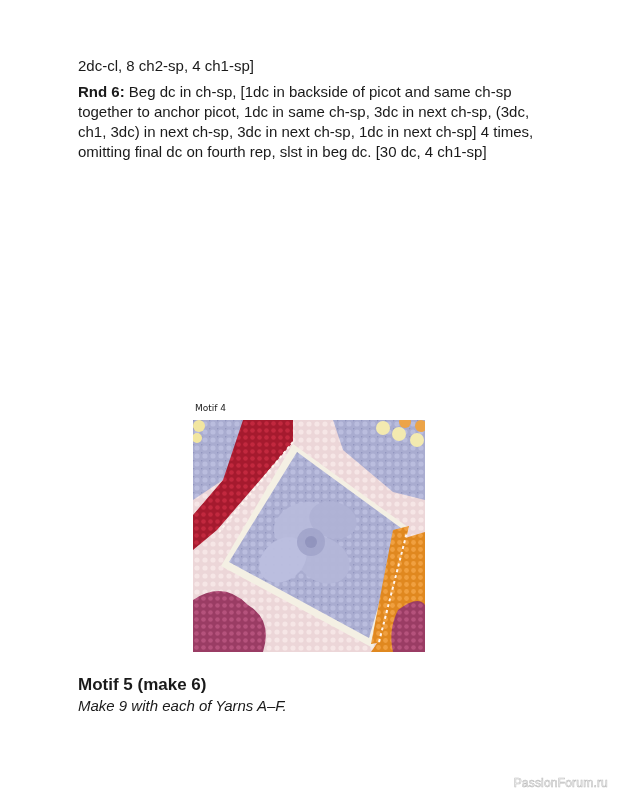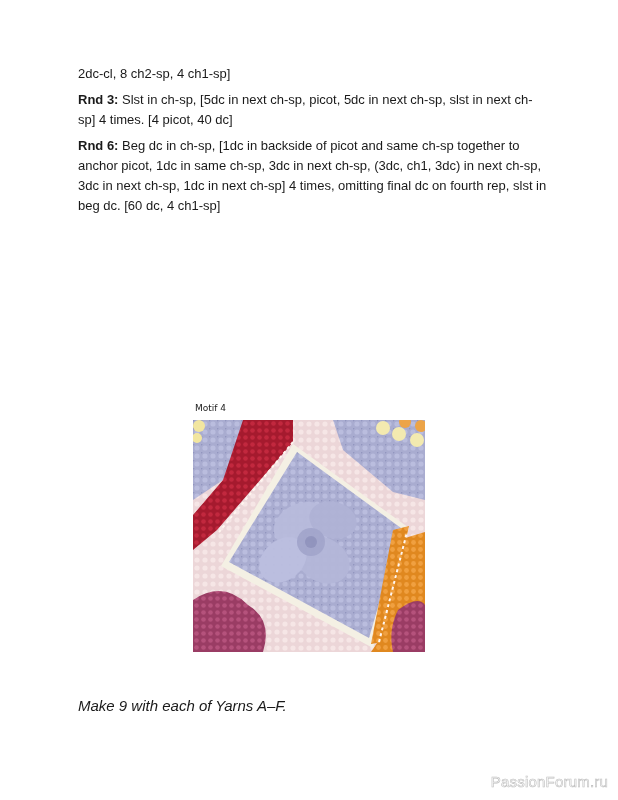--- a/index.html
+++ b/index.html
@@ -16,23 +16,23 @@
       color: #1a1a1a;
     }
     .page {
       position: absolute;
       left: 0; top: 0;
       width: 618px; height: 800px;
     }
     .text-block {
       position: absolute;
       left: 78px;
-      top: 64px;
+      top: 56px;
       width: 470px;
-      font-size: 13px;
+      font-size: 15px;
       line-height: 20px;
     }
     .para {
       margin: 0 0 6px 0;
     }
     .rnd-label {
       font-weight: bold;
     }
     .figure {
       position: absolute;
@@ -68,40 +68,37 @@
       left: 78px;
       top: 697px;
       font-size: 15px;
       font-style: italic;
       margin: 0;
     }
     .watermark {
       position: absolute;
       right: 10px;
       bottom: 10px;
-      font-size: 15px;
+      font-size: 12px;
       color: #ffffff;
       -webkit-text-stroke: 0.6px #bdbdbd;
       letter-spacing: 0.2px;
     }
   </style>
 </head>
 <body>
 
 <div class="page">
 
   <div class="text-block">
     <p class="para">
       <span>2dc-cl, 8 ch2-sp, 4 ch1-sp]</span>
     </p>
     <p class="para">
-      <span class="rnd-label">Rnd 3:</span><span> Slst in ch-sp, [5dc in next ch-sp, picot, 5dc in next ch-sp, slst in next ch-sp] 4 times. [4 picot, 40 dc]</span>
-    </p>
-    <p class="para">
-      <span class="rnd-label">Rnd 6:</span><span> Beg dc in ch-sp, [1dc in backside of picot and same ch-sp together to anchor picot, 1dc in same ch-sp, 3dc in next ch-sp, (3dc, ch1, 3dc) in next ch-sp, 3dc in next ch-sp, 1dc in next ch-sp] 4 times, omitting final dc on fourth rep, slst in beg dc. [60 dc, 4 ch1-sp]</span>
+      <span class="rnd-label">Rnd 6:</span><span> Beg dc in ch-sp, [1dc in backside of picot and same ch-sp together to anchor picot, 1dc in same ch-sp, 3dc in next ch-sp, (3dc, ch1, 3dc) in next ch-sp, 3dc in next ch-sp, 1dc in next ch-sp] 4 times, omitting final dc on fourth rep, slst in beg dc. [30 dc, 4 ch1-sp]</span>
     </p>
   </div>
 
   <div class="figure">
     <div class="figure-caption">Motif 4</div>
     <div class="photo" title="Crochet granny square motif with lavender 3D flower center, surrounded by red, pale pink, orange and magenta squares">
       <svg width="232" height="232" viewBox="0 0 232 232" xmlns="http://www.w3.org/2000/svg">
         <defs>
           <pattern id="knitL" width="8" height="8" patternUnits="userSpaceOnUse">
             <rect width="8" height="8" fill="#a9acd0"></rect>
@@ -159,16 +156,17 @@
 
         <path d="M0,180 Q30,160 55,185 Q80,200 70,232 L0,232 Z" fill="url(#knitM)"></path>
         <path d="M205,190 Q225,175 232,185 L232,232 L200,232 Q195,210 205,190 Z" fill="url(#knitM)"></path>
 
         <line x1="100" y1="22" x2="26" y2="112" stroke="#fff6f0" stroke-width="2" stroke-dasharray="3 3"></line>
         <line x1="186" y1="222" x2="214" y2="112" stroke="#fff6f0" stroke-width="2" stroke-dasharray="3 3"></line>
       </svg>
     </div>
   </div>
 
+  <h2 class="section-heading">Motif 5 (make 6)</h2>
   <p class="section-sub">Make 9 with each of Yarns A–F.</p>
 
   <div class="watermark">PassionForum.ru</div>
 </div>
 
 </body></html>

